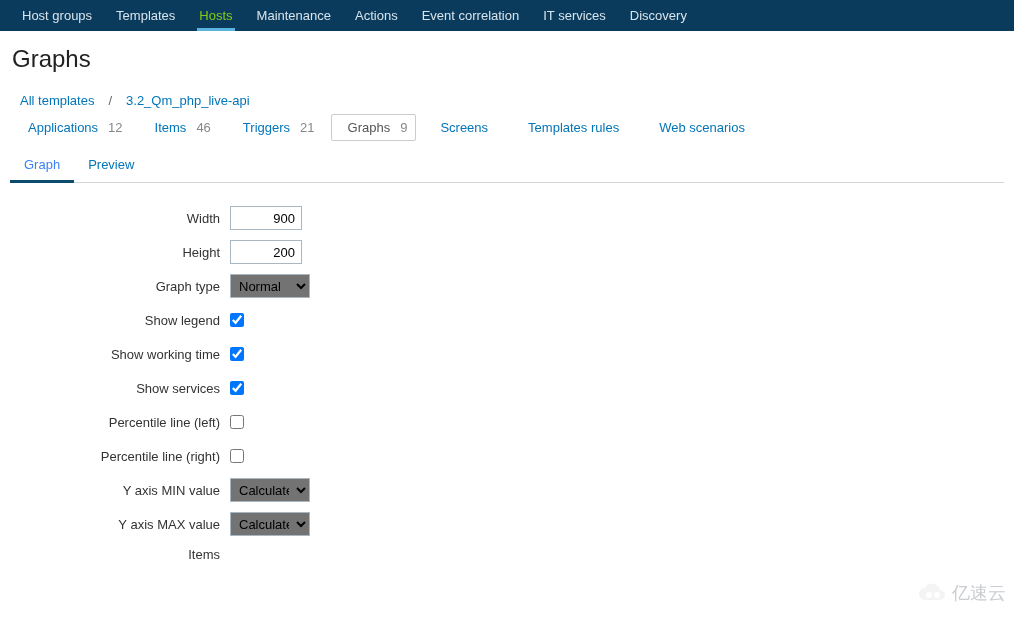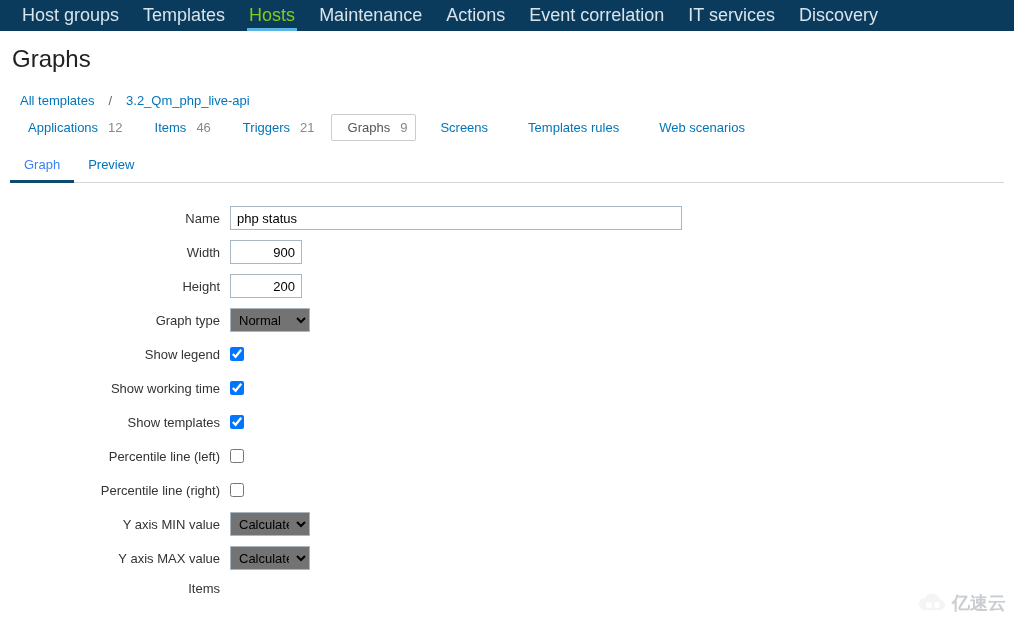--- a/index.html
+++ b/index.html
@@ -1,19 +1,19 @@
 <!DOCTYPE html>
 <html><head>
 <meta charset="utf-8">
 <style>
   * { box-sizing: border-box; margin: 0; padding: 0; }
   body { font-family: Arial, Helvetica, sans-serif; font-size: 13px; color: #333; background: #fff; width: 1014px; }
   
   .topnav { background: #0a3b5c; height: 31px; display: flex; align-items: center; padding: 0 10px; }
-  .topnav-item { color: #d8e4ec; padding: 0 12px; height: 31px; display: flex; align-items: center; cursor: pointer; font-size: 18px; position: relative; }
+  .topnav-item { color: #d8e4ec; padding: 0 12px; height: 31px; display: flex; align-items: center; cursor: pointer; font-size: 13px; position: relative; }
   .topnav-item.active { color: #84cc16; }
   .topnav-item.active::after { content: ''; position: absolute; left: 10px; right: 10px; bottom: 0; height: 3px; background: #5bb3e0; }
   
   .page-title { font-size: 24px; font-weight: normal; color: #222; padding: 14px 12px 18px 12px; }
   
   .subnav { padding: 0 10px 8px 12px; display: flex; align-items: center; flex-wrap: wrap; gap: 4px; font-size: 13px; }
   .subnav-link { color: #0275b8; text-decoration: none; cursor: pointer; padding: 2px 8px; }
   .subnav-sep { color: #666; padding: 0 2px; }
   .subnav-count { color: #888; margin-left: 2px; }
   .subnav-item { display: inline-flex; align-items: center; padding: 2px 8px; }
@@ -32,21 +32,21 @@
   .text-input { border: 1px solid #a9b7c3; padding: 4px 6px; font-size: 13px; height: 24px; }
   .text-input.wide { width: 452px; }
   .text-input.num { width: 72px; text-align: right; }
   select { border: 1px solid #a9b7c3; padding: 2px 4px; font-size: 13px; height: 24px; background: #737373; }
   select.small { width: 80px; }
   input[type="checkbox"] { width: 14px; height: 14px; }
   
   .items-table { margin-left: 230px; margin-top: 4px; }
   .items-header { display: flex; color: #555; font-size: 13px; padding: 6px 0; }
   
-  .watermark { position: fixed; right: 8px; bottom: 2px; color: #c9ccd0; font-size: 18px; font-weight: bold; display: flex; align-items: center; gap: 4px; pointer-events: none; }
+  .watermark { position: fixed; right: 8px; bottom: 12px; color: #c9ccd0; font-size: 18px; font-weight: normal; display: flex; align-items: center; gap: 4px; pointer-events: none; }
   .watermark svg { opacity: 0.35; }
 </style>
 </head>
 <body>
 
 <div class="topnav" id="topnav">
     <div class="topnav-item">Host groups</div>
     <div class="topnav-item">Templates</div>
     <div class="topnav-item active">Hosts</div>
     <div class="topnav-item">Maintenance</div>
@@ -85,26 +85,20 @@
 </div>
 
 <div class="content">
   <div class="tabs">
     <div class="tab active">Graph</div>
     <div class="tab">Preview</div>
   </div>
 
   <div class="form">
     <div class="form-row">
-      <div class="form-label">Name</div>
-      <div class="form-field">
-          <input class="text-input wide" value="php status" style="">
-        </div>
-    </div>
-    <div class="form-row">
       <div class="form-label">Width</div>
       <div class="form-field">
           <input class="text-input num" value="900" style="">
         </div>
     </div>
     <div class="form-row">
       <div class="form-label">Height</div>
       <div class="form-field">
           <input class="text-input num" value="200" style="">
         </div>
@@ -121,21 +115,21 @@
           <input type="checkbox" checked="" style="">
         </div>
     </div>
     <div class="form-row">
       <div class="form-label">Show working time</div>
       <div class="form-field">
           <input type="checkbox" checked="" style="">
         </div>
     </div>
     <div class="form-row">
-      <div class="form-label">Show templates</div>
+      <div class="form-label">Show services</div>
       <div class="form-field">
           <input type="checkbox" checked="" style="">
         </div>
     </div>
     <div class="form-row">
       <div class="form-label">Percentile line (left)</div>
       <div class="form-field">
           <input type="checkbox" style="">
         </div>
     </div>

